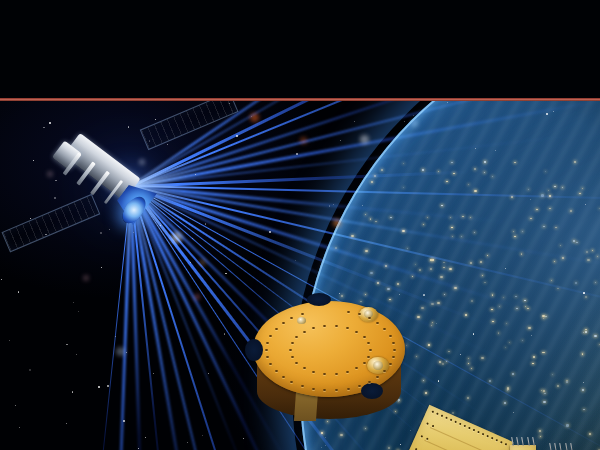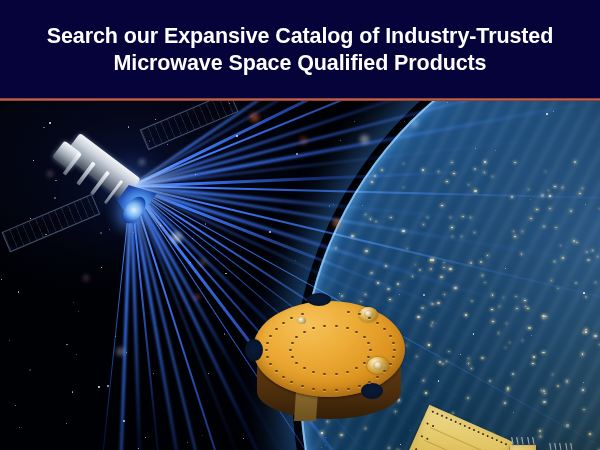--- a/index.html
+++ b/index.html
@@ -291,26 +291,20 @@
     position:absolute;inset:0;pointer-events:none;
     background:radial-gradient(ellipse 115% 110% at 50% 48%,
       rgba(0,0,0,0) 55%, rgba(0,0,0,.55) 100%);
   }
 </style>
 </head>
 <body>
 
 <div id="banner">
 
-  <div id="header">
-    <div id="header-inner">
-      <div class="headline">Search our Expansive Catalog of Industry-Trusted</div>
-      <div class="headline">Microwave Space Qualified Products</div>
-    </div>
-  </div>
   <div id="divider"></div>
 
   <div id="scene">
 
     <div class="space-base"></div>
 
     <div id="earth-wrap">
       <div class="earth-glow"></div>
       <div class="earth-globe"></div>
       <div class="earth-terrain"></div>

